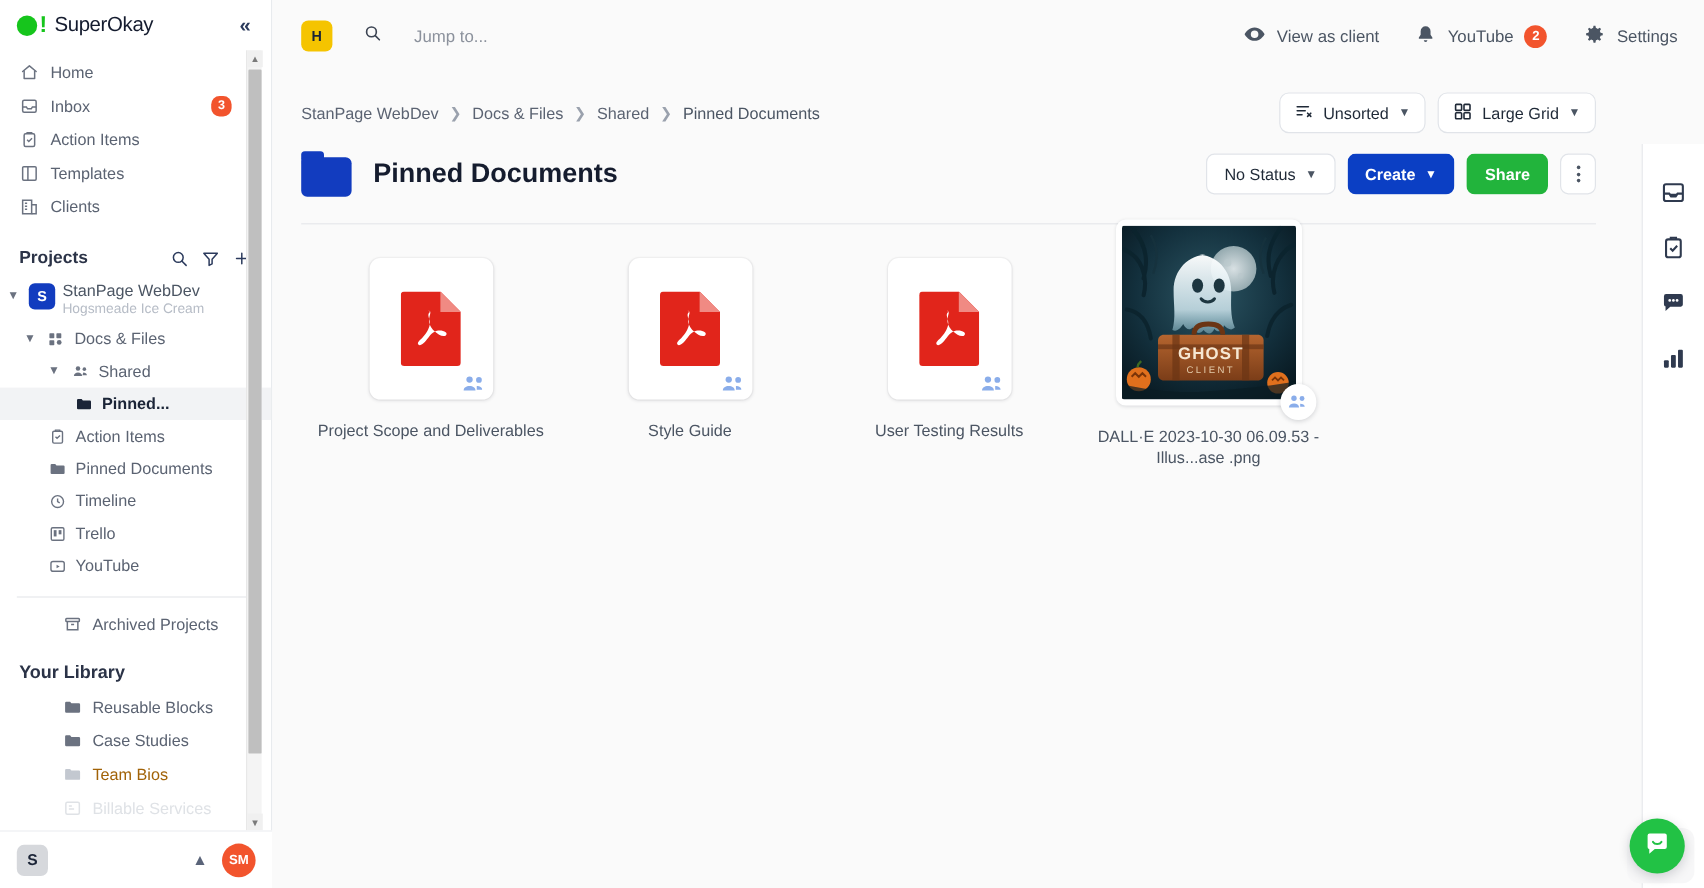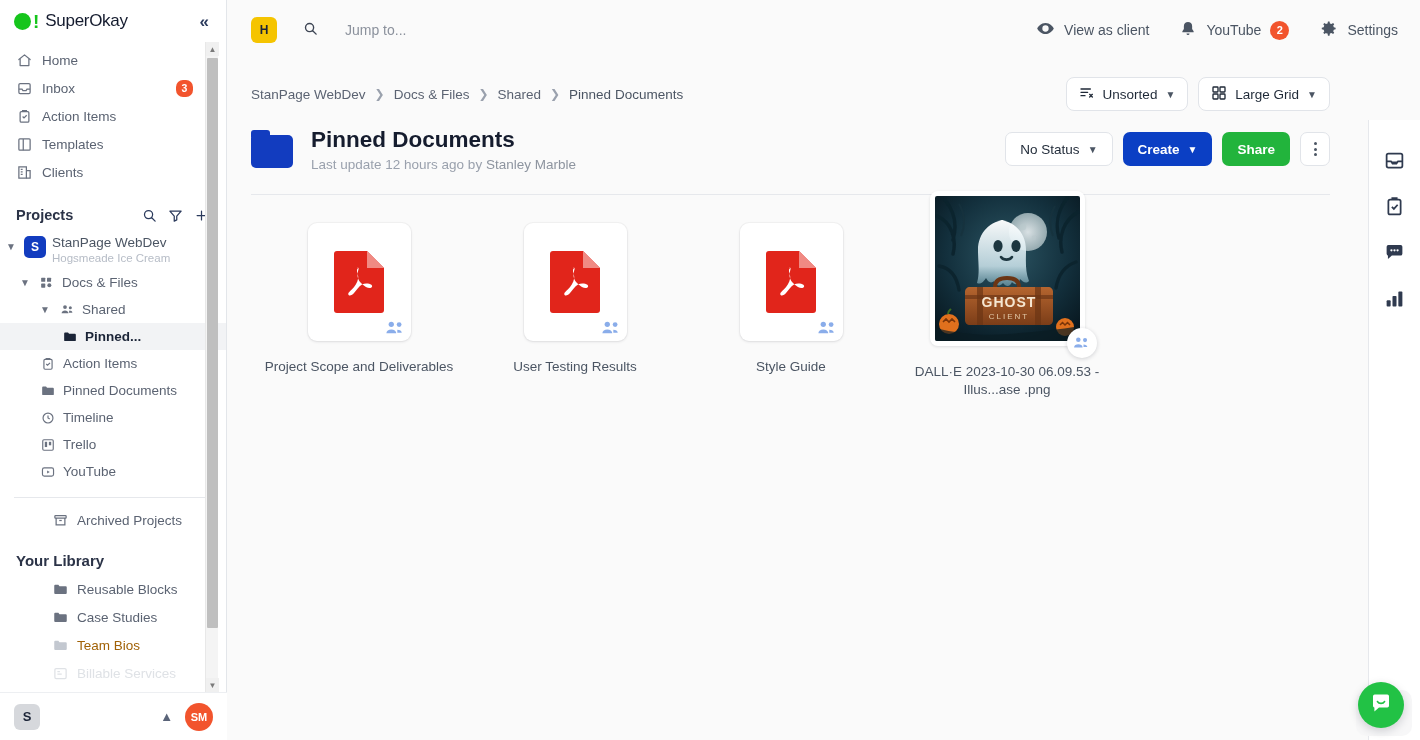--- a/index.html
+++ b/index.html
@@ -614,24 +614,20 @@
       </div>
     </div>
 
     <div class="title-row">
       <span class="folder-big">
         <span class="tab"></span>
           <span class="body"></span>
       </span>
       <div class="title-txt">
         <div class="page-title">Pinned Documents</div>
-        <div class="page-sub">
-          <span>Last update 12 hours ago by</span>
-          <b>Stanley Marble</b>
-        </div>
       </div>
 
       <div class="btn btn-white">
         <span>No Status</span>
         <span class="caret">▼</span>
       </div>
       <div class="btn btn-blue">
         <span>Create</span>
         <span class="caret" style="color:#fff">▼</span>
       </div>
@@ -687,21 +683,21 @@
             <span class="share-badge">
               <svg width="20" height="14" viewBox="0 0 24 17" fill="#8aadea">
                   <circle cx="7.5" cy="4" r="3.2"></circle>
                   <circle cx="17" cy="4.4" r="2.9"></circle>
                   <path d="M1.5 15c0-3 2.7-4.6 6-4.6s6 1.6 6 4.6z"></path>
                   <path d="M14.8 10.6c2.9 0 5.4 1.3 5.4 3.6h-5.4z"></path>
                 </svg>
             </span>
           </div>
         </div>
-        <div class="card-label">User Testing Results</div>
+        <div class="card-label">Style Guide</div>
       </div>
 
       <div class="card">
         <div class="thumb-wrap">
           <div class="thumb">
             <span class="pdf-ico">
               <svg width="50" height="62" viewBox="0 0 50 62">
                 <path d="M0 3a3 3 0 0 1 3-3h30l17 17v42a3 3 0 0 1-3 3H3a3 3 0 0 1-3-3z" fill="#e1251b"></path>
                 <path d="M33 0l17 17H33z" fill="#f08a83"></path>
                 <path d="M25 17c-1.6 0-2.2 1.6-2 3.2.3 2.3 1.6 4.6 1.2 7-.7 4.3-3.6 8.6-6.4 11.4-1.6 1.6-4.5 3.6-3.2 5.4 1.3 1.7 4-.5 5.4-2 2.6-2.8 4.6-6.8 8-8.6 3-1.6 7.2-1.2 9.4.4 1.4 1 .7 3-1 3.2-2.8.4-5.6-1.8-7.8-3.6-2.6-2-4.6-4.8-5-8-.3-2.4.4-5 1-7.4.3-1.1-.1-2.2-1.6-2z" fill="#fff"></path>
@@ -710,21 +706,21 @@
             <span class="share-badge">
               <svg width="20" height="14" viewBox="0 0 24 17" fill="#8aadea">
                   <circle cx="7.5" cy="4" r="3.2"></circle>
                   <circle cx="17" cy="4.4" r="2.9"></circle>
                   <path d="M1.5 15c0-3 2.7-4.6 6-4.6s6 1.6 6 4.6z"></path>
                   <path d="M14.8 10.6c2.9 0 5.4 1.3 5.4 3.6h-5.4z"></path>
                 </svg>
             </span>
           </div>
         </div>
-        <div class="card-label">Style Guide</div>
+        <div class="card-label">User Testing Results</div>
       </div>
 
       <div class="card" style="margin-top:-32px">
         <div class="thumb-wrap">
           <div class="img-thumb">
             <div class="img-inner">
               <svg width="145" height="145" viewBox="0 0 145 145">
                 <defs>
                   <radialGradient id="bg" cx="50%" cy="40%" r="70%">
                     <stop offset="0%" stop-color="#2c5563"></stop>

